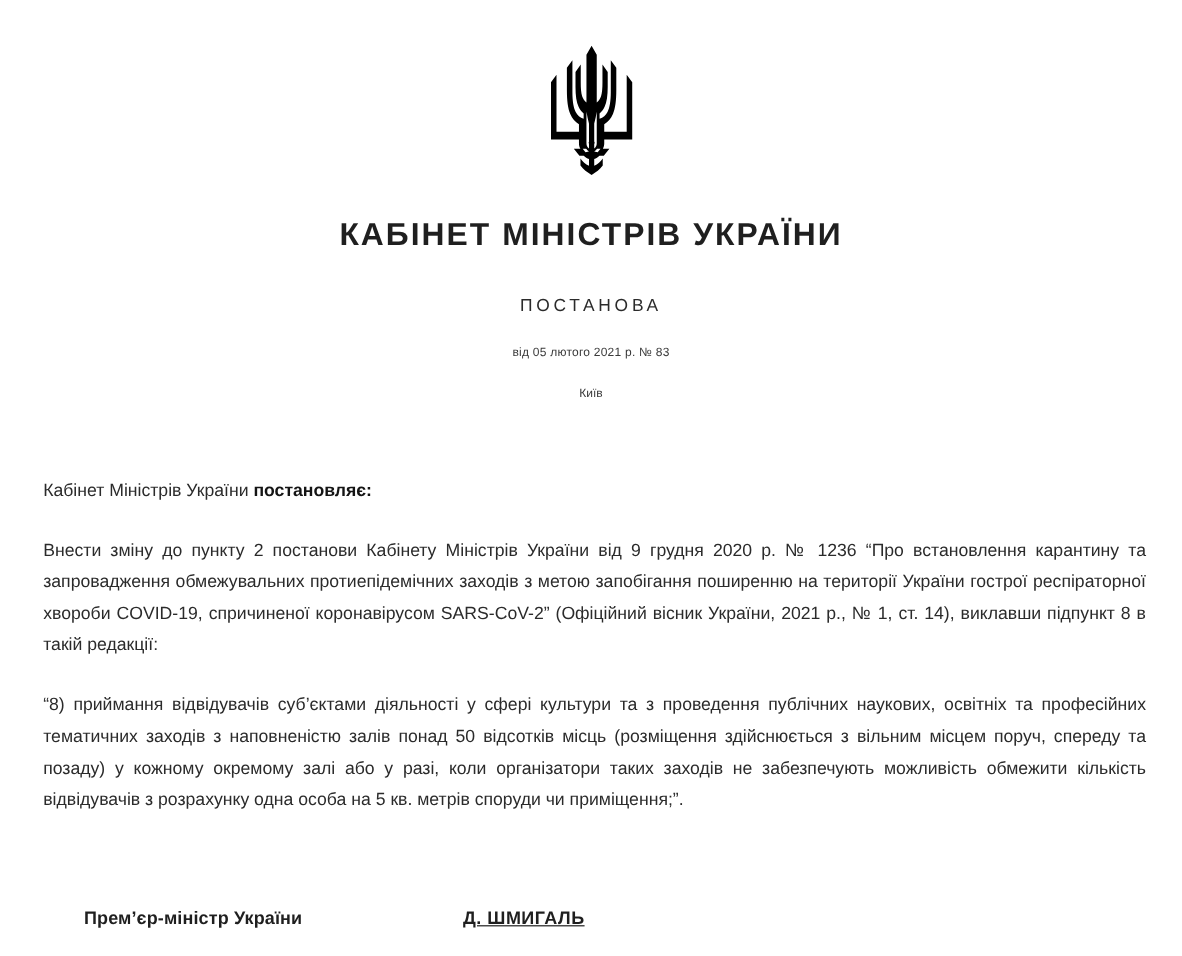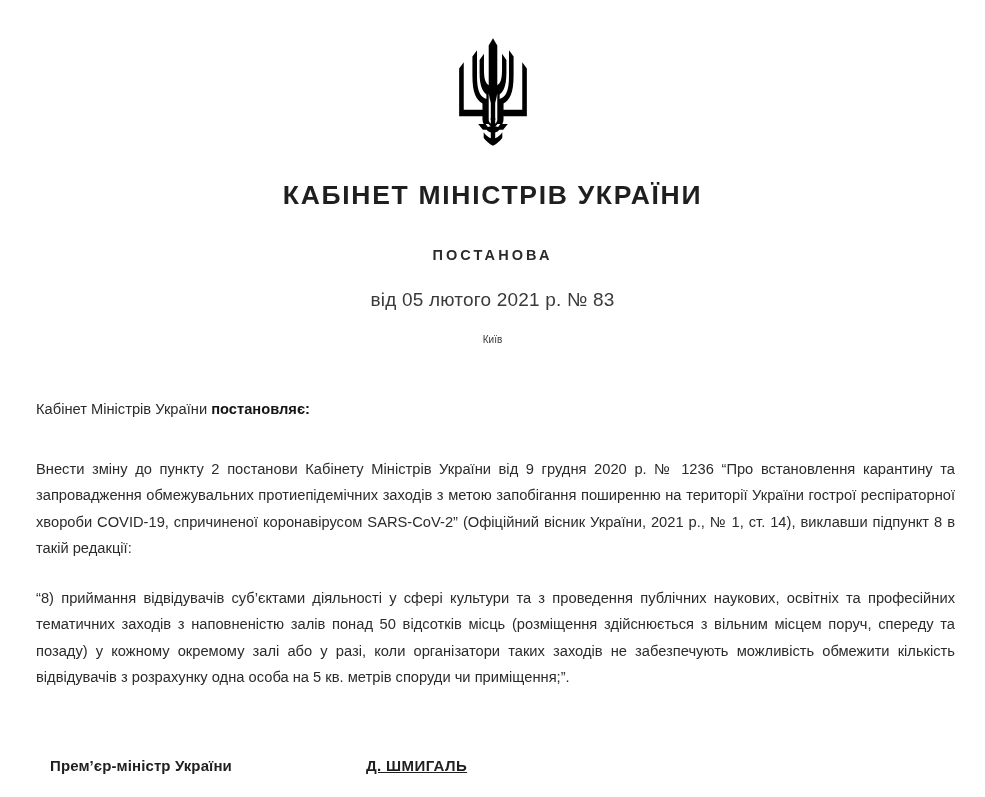--- a/index.html
+++ b/index.html
@@ -42,28 +42,28 @@
     text-align: center;
     font-size: 26.5px;
     font-weight: 700;
     letter-spacing: 1.7px;
     color: #1f1f1f;
     margin-top: 34px;
   }
   .doc-type {
     text-align: center;
     font-size: 14.5px;
-    font-weight: 700;
+    font-weight: 400;
     letter-spacing: 3.1px;
     color: #2b2b2b;
     margin-top: 36px;
   }
   .doc-date {
     text-align: center;
-    font-size: 19px;
+    font-size: 10px;
     font-weight: 400;
     color: #3a3a3a;
     margin-top: 26px;
     letter-spacing: 0.2px;
   }
   .doc-city {
     text-align: center;
     font-size: 10px;
     font-weight: 400;
     color: #3a3a3a;
@@ -88,38 +88,38 @@
   }
   .para {
     font-size: 14.7px;
     line-height: 26.5px;
     text-align: justify;
     text-justify: inter-word;
     color: #2b2b2b;
     margin: 0;
   }
   .para-enact {
-    margin-bottom: 33px;
+    margin-bottom: 23px;
     text-align: left;
   }
   .para-amend {
     margin-bottom: 23px;
   }
   .para-quote {
     margin-bottom: 0;
   }
   .bold-inline {
     font-weight: 700;
     color: #141414;
   }
 
   
   .signature-row {
     position: absolute;
-    left: 50px;
+    left: 70px;
     top: 757px;
     display: flex;
     align-items: baseline;
     text-align: right;
   }
   .sign-role {
     font-size: 15px;
     font-weight: 700;
     color: #1f1f1f;
     letter-spacing: 0.1px;

